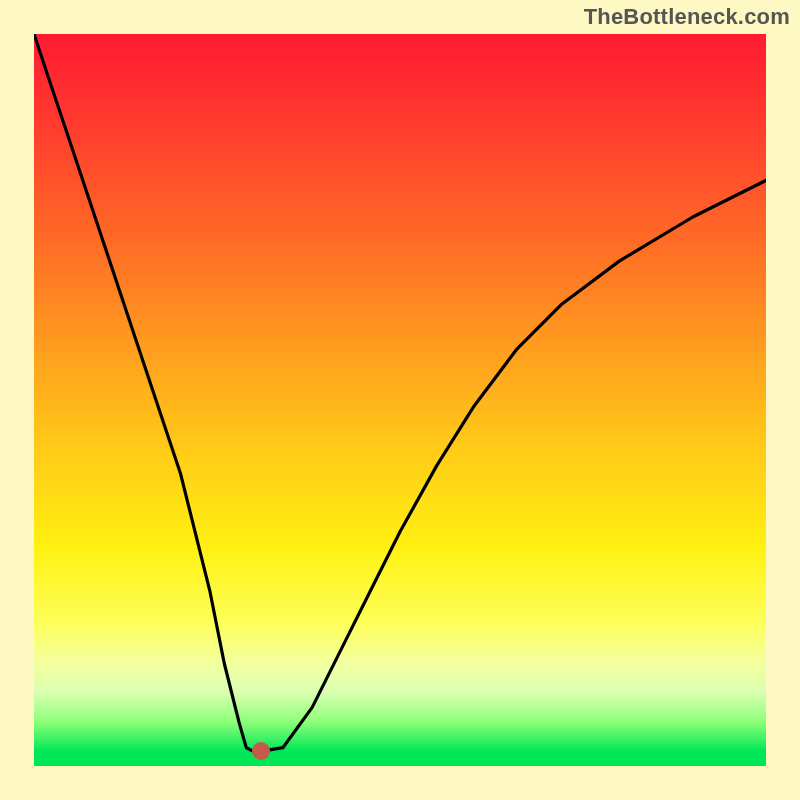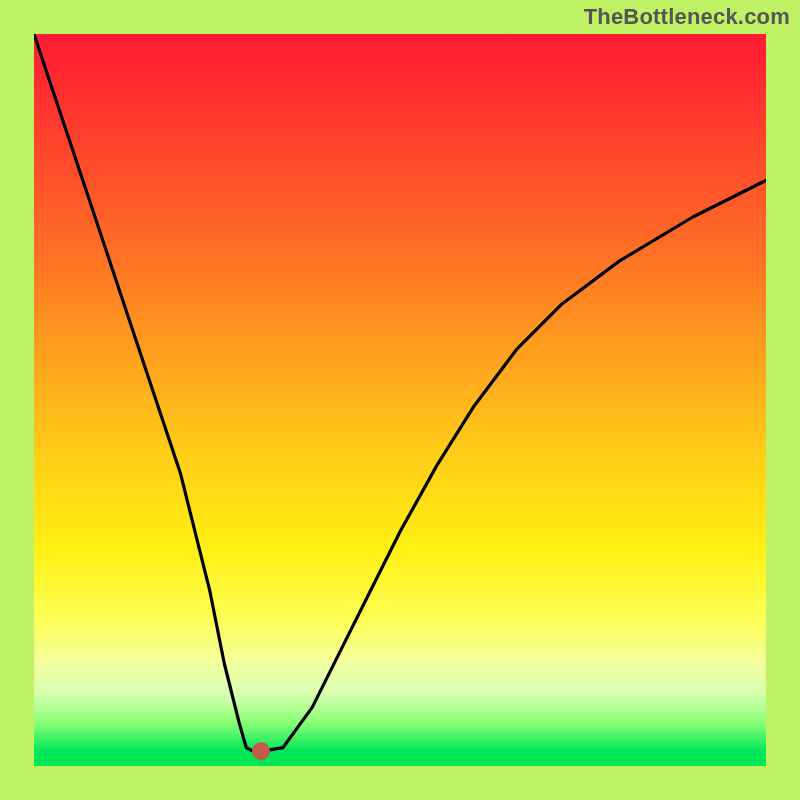--- a/index.html
+++ b/index.html
@@ -8,21 +8,21 @@
     width: 800px;
     height: 800px;
     background: #000;
     font-family: Arial, Helvetica, sans-serif;
     overflow: hidden;
   }
   .frame {
     position: relative;
     width: 800px;
     height: 800px;
-    background: #bef264;
+    background: #fef9c3;
   }
   .watermark {
     position: absolute;
     top: 4px;
     right: 10px;
     color: #555;
     font-size: 22px;
     font-weight: 600;
     letter-spacing: 0.2px;
   }

